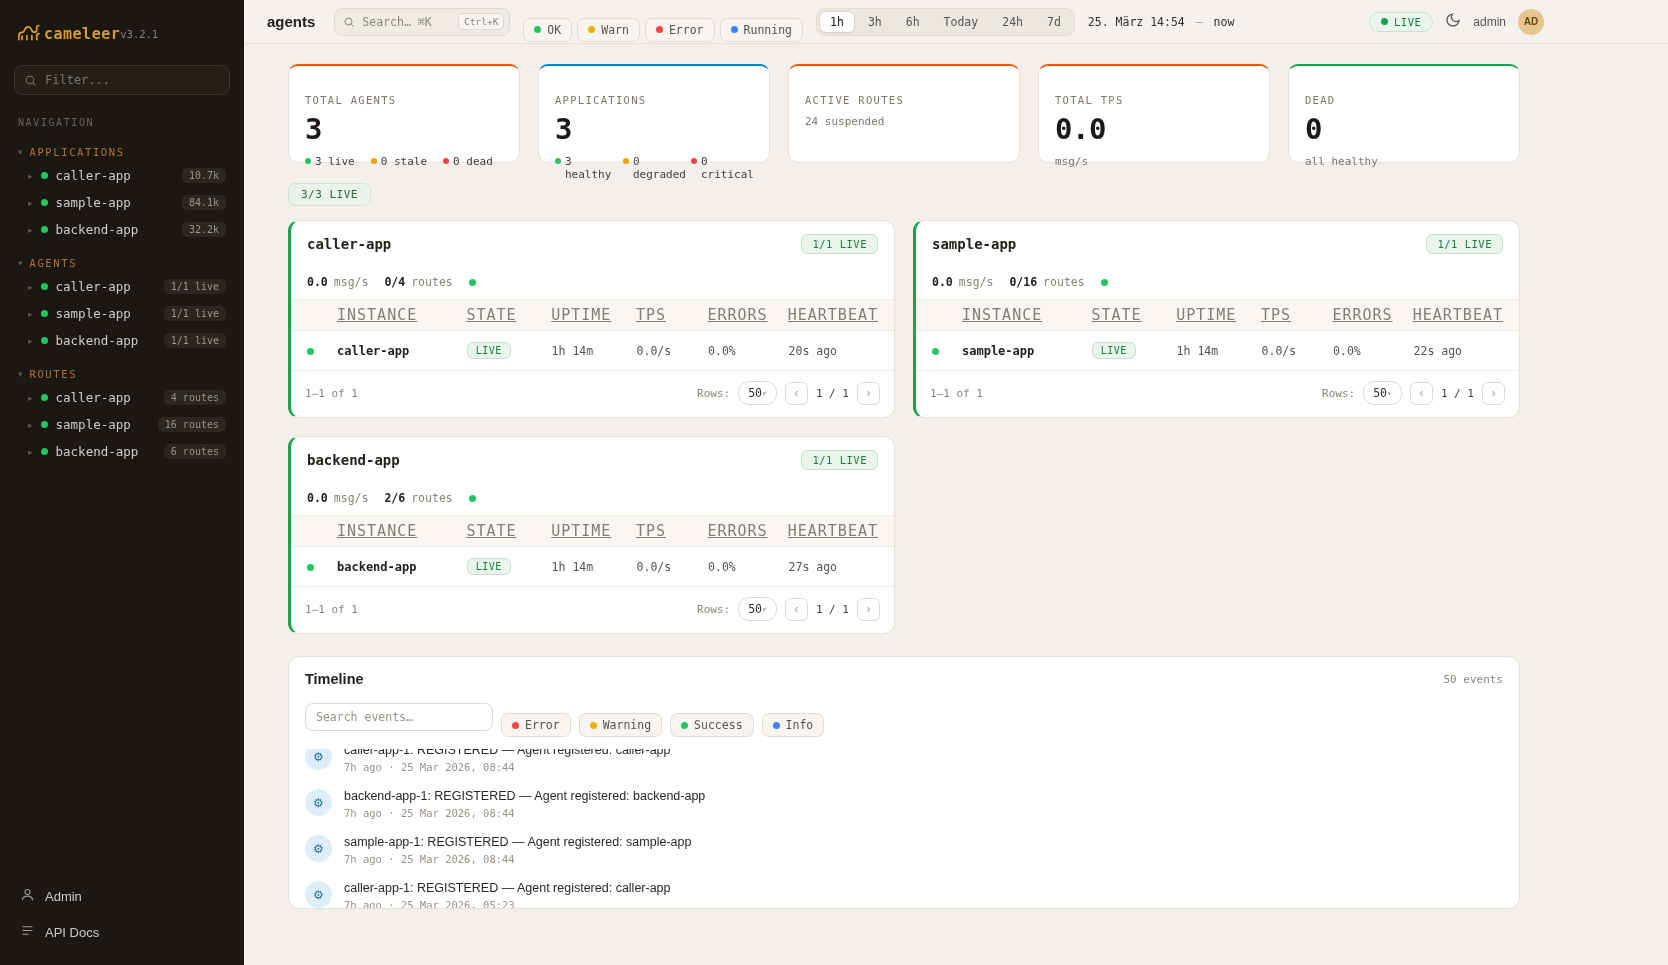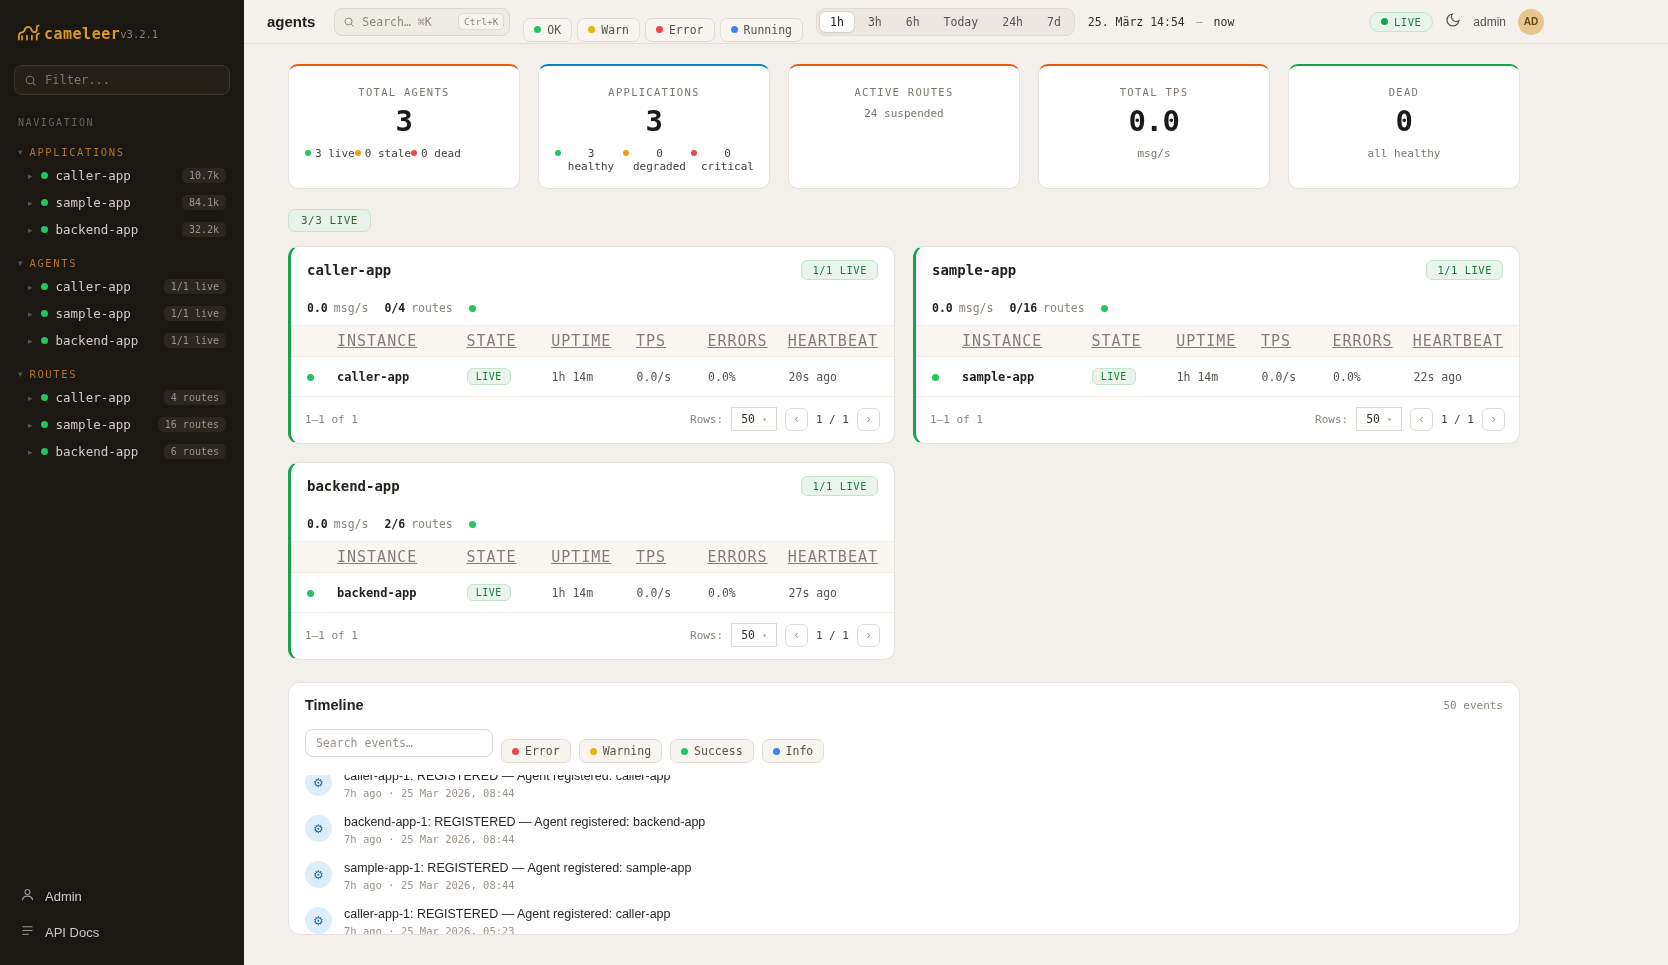--- a/index.html
+++ b/index.html
@@ -52,24 +52,24 @@
   .topbar-right { margin-left:auto; display:flex; align-items:center; gap:12px; }
   .live-pill { display:flex; align-items:center; gap:6px; background:#e9f5ec; border:1px solid #c4e3cd; color:#1a7f37; border-radius:999px; padding:3px 11px; font-size:10.5px; letter-spacing:.5px; cursor:pointer; }
   .icon-btn { background:none; border:none; color:#57534e; cursor:pointer; display:flex; align-items:center; }
   .user-name { font-size:12px; color:#57534e; }
   .avatar { width:26px; height:26px; border-radius:50%; background:#e6c58e; color:#6b4410; font-size:10px; font-weight:bold; display:flex; align-items:center; justify-content:center; cursor:pointer; }
 
   .content { flex:1; padding:20px 148px 0 44px; overflow:hidden; }
 
   
   .stats-grid { display:grid; grid-template-columns:repeat(5,1fr); gap:18px; }
-  .stat-card { background:#ffffff; border:1px solid #e6e2db; border-top-width:2px; border-radius:10px; padding:20px 16px; height:125px;text-align:center; }
+  .stat-card { background:#ffffff; border:1px solid #e6e2db; border-top-width:2px; border-radius:10px; padding:28px 16px; height:99px; }
   .stat-label { font-size:10.5px; letter-spacing:1.3px; color:#7c756c; }
   .stat-value { font-size:29px; font-weight:bold; margin-top:6px; letter-spacing:-.5px; }
-  .stat-subs { display:flex; gap:0; margin-top:9px; font-size:11px; color:#44403c; }
+  .stat-subs { display:flex; gap:16px; margin-top:9px; font-size:11px; color:#44403c; }
   .stat-subs.cols { gap:6px; }
   .stat-subs.cols .sub-item { flex:1; min-width:0; }
   .sub-item { display:flex; align-items:flex-start; gap:4px; }
   .sub-item .dot { margin-top:3px; width:6px; height:6px; }
   .stat-plain { margin-top:9px; font-size:11px; color:#7c756c; }
 
   .live-summary { display:inline-flex; align-items:center; margin-top:20px; background:#e9f3ea; border:1px solid #cfe3d2; color:#2d6a35; border-radius:7px; padding:4px 12px; font-size:11px; letter-spacing:.5px; }
 
   
   .apps-grid { display:grid; grid-template-columns:1fr 1fr; gap:18px; margin-top:14px; }
@@ -80,21 +80,21 @@
   .app-meta { display:flex; align-items:center; gap:6px; padding:8px 16px 10px; font-size:11.5px; border-bottom:1px solid #f0ece6; }
   .meta-strong { color:#24211d; font-weight:bold; }
   .meta-dim { color:#8b847a; margin-right:10px; }
   .tbl-head,.tbl-row { display:grid; grid-template-columns:30px 1.45fr .95fr .95fr .8fr .9fr 1fr; align-items:center; padding:0 16px; }
   .tbl-head { background:#faf7f3; height:30px; font-size:15px; letter-spacing:1px; color:#857d73;text-decoration:underline; }
   .tbl-row { height:40px; border-top:1px solid #f0ece6; font-size:11.5px; color:#57534e; cursor:pointer; }
   .tbl-row .inst { color:#24211d; font-weight:bold; font-size:12px; }
   .state-pill { display:inline-block; background:#e9f5ec; border:1px solid #c4e3cd; color:#1a7f37; border-radius:6px; padding:2px 8px; font-size:10px; letter-spacing:.5px; }
   .card-foot { display:flex; align-items:center; padding:10px 14px 12px; font-size:11px; color:#8b847a; border-top:1px solid #f0ece6; }
   .foot-right { margin-left:auto; display:flex; align-items:center; gap:8px; }
-  .rows-select { display:inline-flex; align-items:center; gap:7px; border:1px solid #ddd8d0; background:#fff; border-radius:0; padding:4px 9px; color:#34302b; font-size:11.5px; cursor:pointer; }
+  .rows-select { display:inline-flex; align-items:center; border:1px solid #ddd8d0; background:#fff; border-radius:11px; padding:4px 9px; color:#34302b; font-size:11.5px; cursor:pointer; }
   .pg-btn { width:23px; height:23px; border:1px solid #e0dbd3; background:#fff; border-radius:6px; color:#a39c91; font-size:12px; display:flex; align-items:center; justify-content:center; cursor:pointer; }
   .pg-label { color:#44403c; }
 
   
   .timeline-card { margin-top:22px; background:#fff; border:1px solid #e6e2db; border-radius:12px; height:253px; display:flex; flex-direction:column; overflow:hidden; }
   .tl-head { display:flex; align-items:center; justify-content:space-between; padding:14px 16px 10px; }
   .tl-title { font-size:14.5px; font-weight:bold; color:#24211d; }
   .tl-count { font-size:11px; color:#8b847a; }
   .tl-toolbar { display:flex; align-items:center; gap:8px; padding:0 16px 12px; }
   .tl-search { width:188px; border:1px solid #ddd8d0; background:#fff; border-radius:8px; padding:6px 10px; font-size:11.5px; color:#44403c; outline:none; font-family:"DejaVu Sans Mono","Liberation Mono",monospace; }

